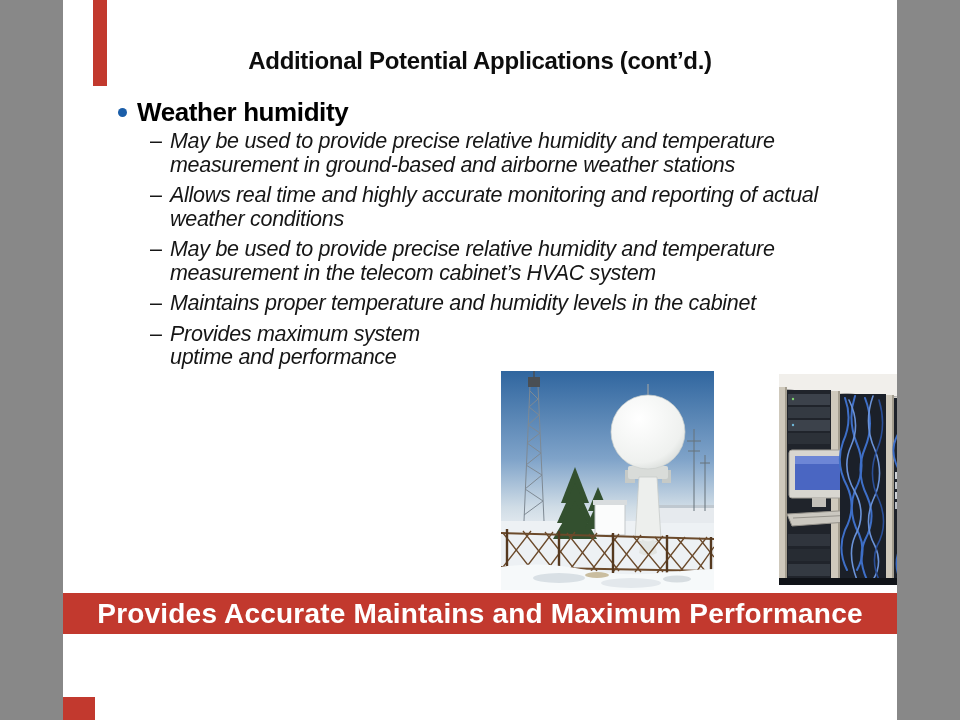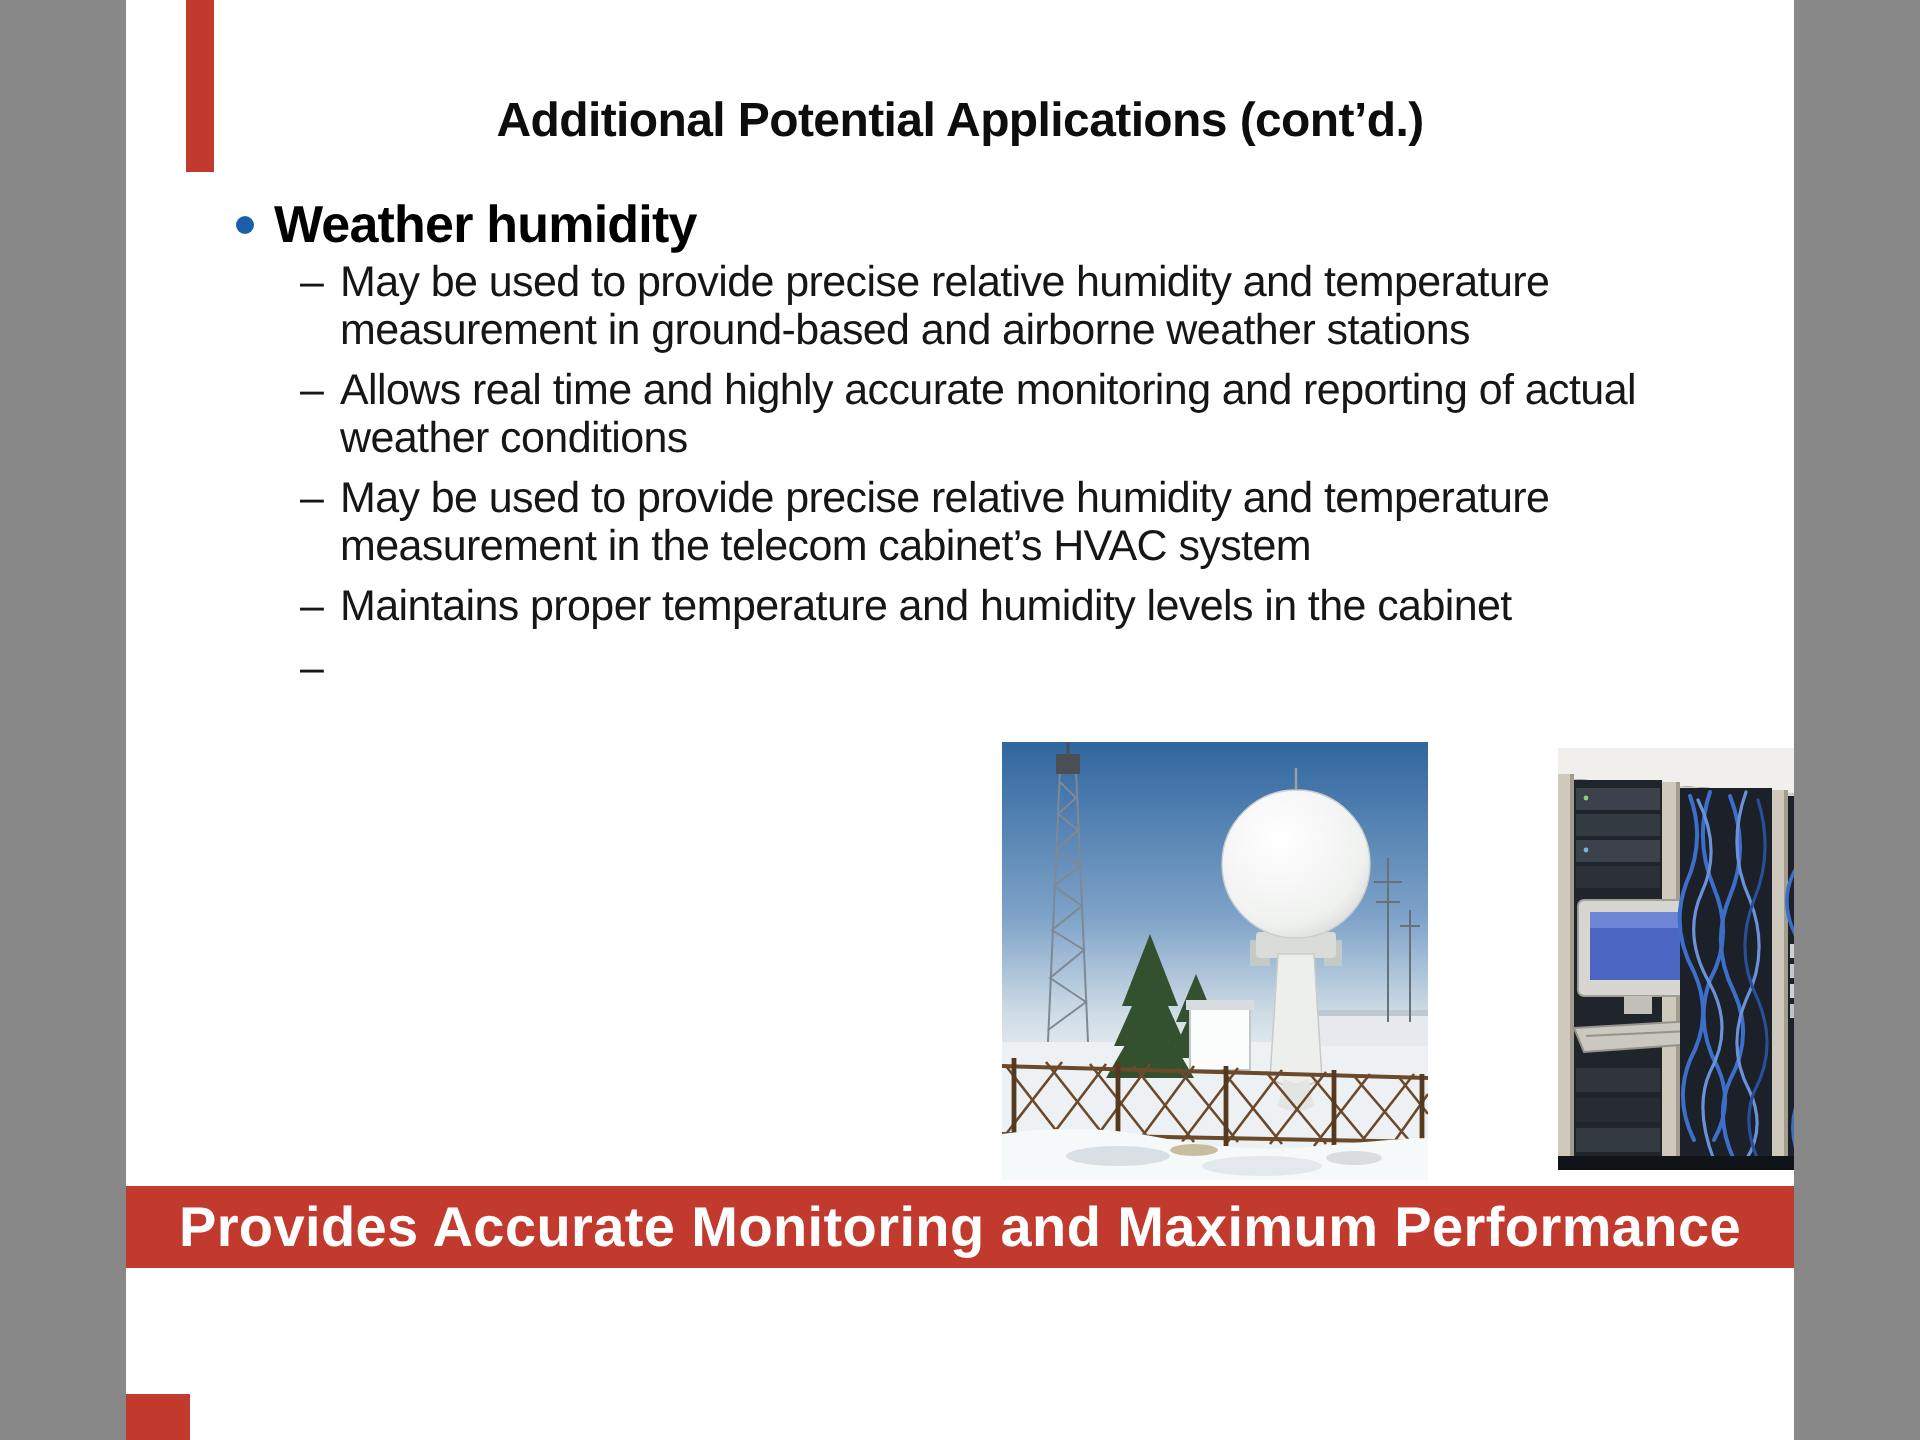--- a/index.html
+++ b/index.html
@@ -20,21 +20,21 @@
 
   .content { position:absolute; left:42px; top:97px; width:880px; color:#161616; }
   .h-item  { display:flex; align-items:flex-start; margin:0 0 3px 0;
              font-size:26px; font-weight:bold; line-height:30px; letter-spacing:-0.4px; color:#000; }
   .h-item .dot { flex:0 0 auto; width:9px; height:9px; border-radius:50%;
                  margin:11px 10px 0 13px; }
   .h-item + .h-item, .sub + .h-item { margin-top:5px; }
   .sub   { display:flex; align-items:flex-start; margin:0 0 7px 45px;
            font-size:21.5px; line-height:23.5px; letter-spacing:-0.3px; }
   .sub .dash   { flex:0 0 20px; }
-  .sub .s-text { white-space:pre-line; }
+  .sub .s-text { white-space:pre-line;font-style:italic; }
 
   .photo { position:absolute; display:block; }
   .photo-weather { left:438px; top:371px; width:213px; height:219px; }
   .photo-telecom { left:716px; top:374px; width:200px; height:211px; }
 
   .banner {
     position:absolute; left:0; top:593px; width:100%; height:41px;
     color:#fff; font-size:28px; font-weight:bold; letter-spacing:0.2px;
     text-align:center; line-height:41px;
   }
@@ -69,20 +69,22 @@
       <span class="dash">–</span>
       <span class="s-text">May be used to provide precise relative humidity and temperature
 measurement in the telecom cabinet’s HVAC system</span>
     </div>
     <div class="sub">
       <span class="dash">–</span>
       <span class="s-text">Maintains proper temperature and humidity levels in the cabinet</span>
     </div>
     <div class="sub">
       <span class="dash">–</span>
+      <span class="s-text">Provides maximum system
+uptime and performance</span>
     </div>
   </div>
 
   <svg class="photo photo-weather" viewBox="0 0 213 219" xmlns="http://www.w3.org/2000/svg" aria-hidden="true">
     <defs>
       <linearGradient id="sky" x1="0" y1="0" x2="0" y2="1">
         <stop offset="0" stop-color="#30669F"></stop>
           <stop offset="0.55" stop-color="#7FA3C9"></stop>
         <stop offset="0.85" stop-color="#CFDCE6"></stop>
           <stop offset="1" stop-color="#E8EDF1"></stop>
@@ -248,18 +250,18 @@
         <path d="M179,32 q5,26 -2,50 q-6,26 2,50 q5,22 -2,44 q-3,16 2,32"></path>
       </g>
       <g stroke="#3E6FC8" stroke-width="1.4">
         <path d="M170,34 q5,22 -1,44 q-5,22 1,44 q5,22 -1,44 q-3,16 1,32"></path>
       </g>
     </g>
     <rect x="0" y="204" width="192" height="7" fill="#101318"></rect>
   </svg>
 
   <div class="banner" style="background-color: rgb(194, 57, 46);">
-    <span>Provides Accurate Monitoring and Maximum Performance</span>
+    <span>Provides Accurate Maintains and Maximum Performance</span>
   </div>
 
   <div class="accent-corner" style="background-color: rgb(194, 57, 46);"></div>
 
 </div>
 
 </body></html>

